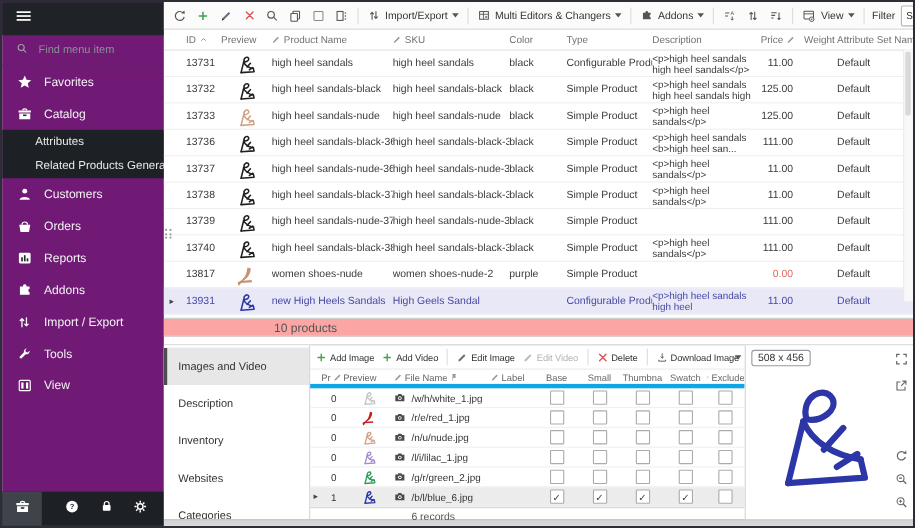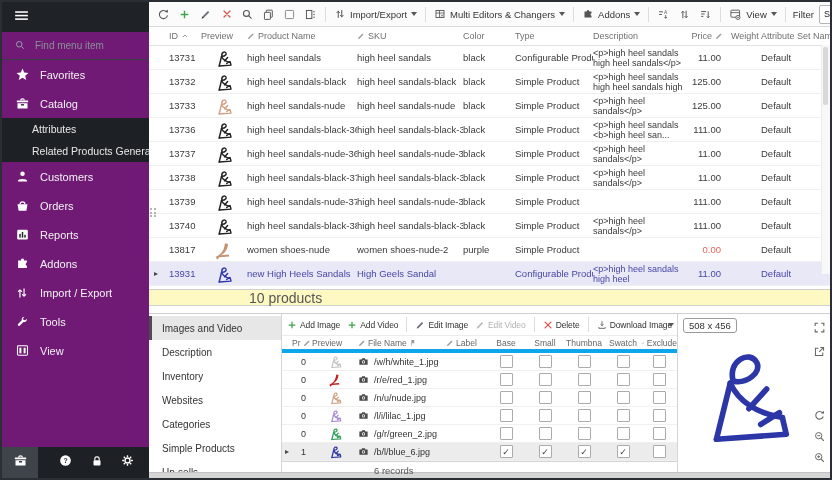--- a/index.html
+++ b/index.html
@@ -43,31 +43,31 @@
   .pg-row>div{overflow:hidden}
   .cell-id{padding-left:6px}
   .cell-prev{display:flex;justify-content:center}
   .cell-price{text-align:right;padding-right:10px}
   .cell-desc{font-size:9px;line-height:10px;max-height:20px;white-space:normal;color:#3a3a3a}
   .pg-row.sel{background:#e9e8f6;color:#4747a8}
   .pg-row.sel .cell-desc{color:#4747a8}
   .price-zero{color:#e0685c}
   .marker{font-size:8px;color:#444;text-align:center}
   .grid-filler{flex:1}
-  .grid-footer{height:15px;border-top:1px solid #cfcfcf;border-bottom:1px solid #cfcfcf;font-size:14px;color:#555;display:flex;align-items:center;padding-left:100px;background:#fef9c3;flex-shrink:0}
+  .grid-footer{height:15px;border-top:1px solid #cfcfcf;border-bottom:1px solid #cfcfcf;font-size:11px;color:#555;display:flex;align-items:flex-end;padding-left:100px;background:#fca5a5;flex-shrink:0}
 
   .vscroll{position:absolute;right:0;top:43px;width:8px;height:229px;background:#f8f8f8;border-left:1px solid #ececec}
   .vthumb{position:absolute;left:1px;top:2px;width:5px;height:58px;background:#d9d9d9;border-radius:2px}
   .dots{position:absolute;left:1px;top:206px;width:7px;display:flex;flex-wrap:wrap;gap:1.5px}
   .dots i{width:2px;height:2px;background:#9a9a9a;border-radius:50%}
 
   
   .bottom{height:158px;display:flex;margin-top:7px;border-top:1px solid #cfcfcf;flex-shrink:0}
   .tabs{width:132px;border-right:1px solid #d5d5d5;padding-top:2px;background:#fff;flex-shrink:0}
-  .tab{height:24px;display:flex;align-items:center;padding-left:13px;font-size:10px;color:#333;white-space:nowrap}
+  .tab{height:34px;display:flex;align-items:center;padding-left:13px;font-size:10px;color:#333;white-space:nowrap}
   .tab.active{background:#e7e7e7;box-shadow:inset 3px 0 0 #4d4d4d}
 
   .imgpanel{flex:1;display:flex;flex-direction:column;min-width:0;position:relative}
   .img-toolbar{height:21px;display:flex;align-items:center;gap:3px;padding:0 3px;font-size:8.5px;letter-spacing:-0.1px;color:#333;border-bottom:1px solid #ececec;white-space:nowrap;overflow:hidden;flex-shrink:0}
   .ibtn{display:flex;align-items:center;gap:3px;padding:0 2px;flex-shrink:0}
   .ibtn.dis{color:#b3b3b3}
   .ov-car{position:absolute;right:3px;top:9px}
 
   .igrid{display:grid;grid-template-columns:10px 20px 46px 88px 40px 40px 38px 40px 38px 1fr;align-items:center}
   .ig-head{height:13px;font-size:8.5px;color:#666;border-bottom:4px solid #0ea5e9;flex-shrink:0}

